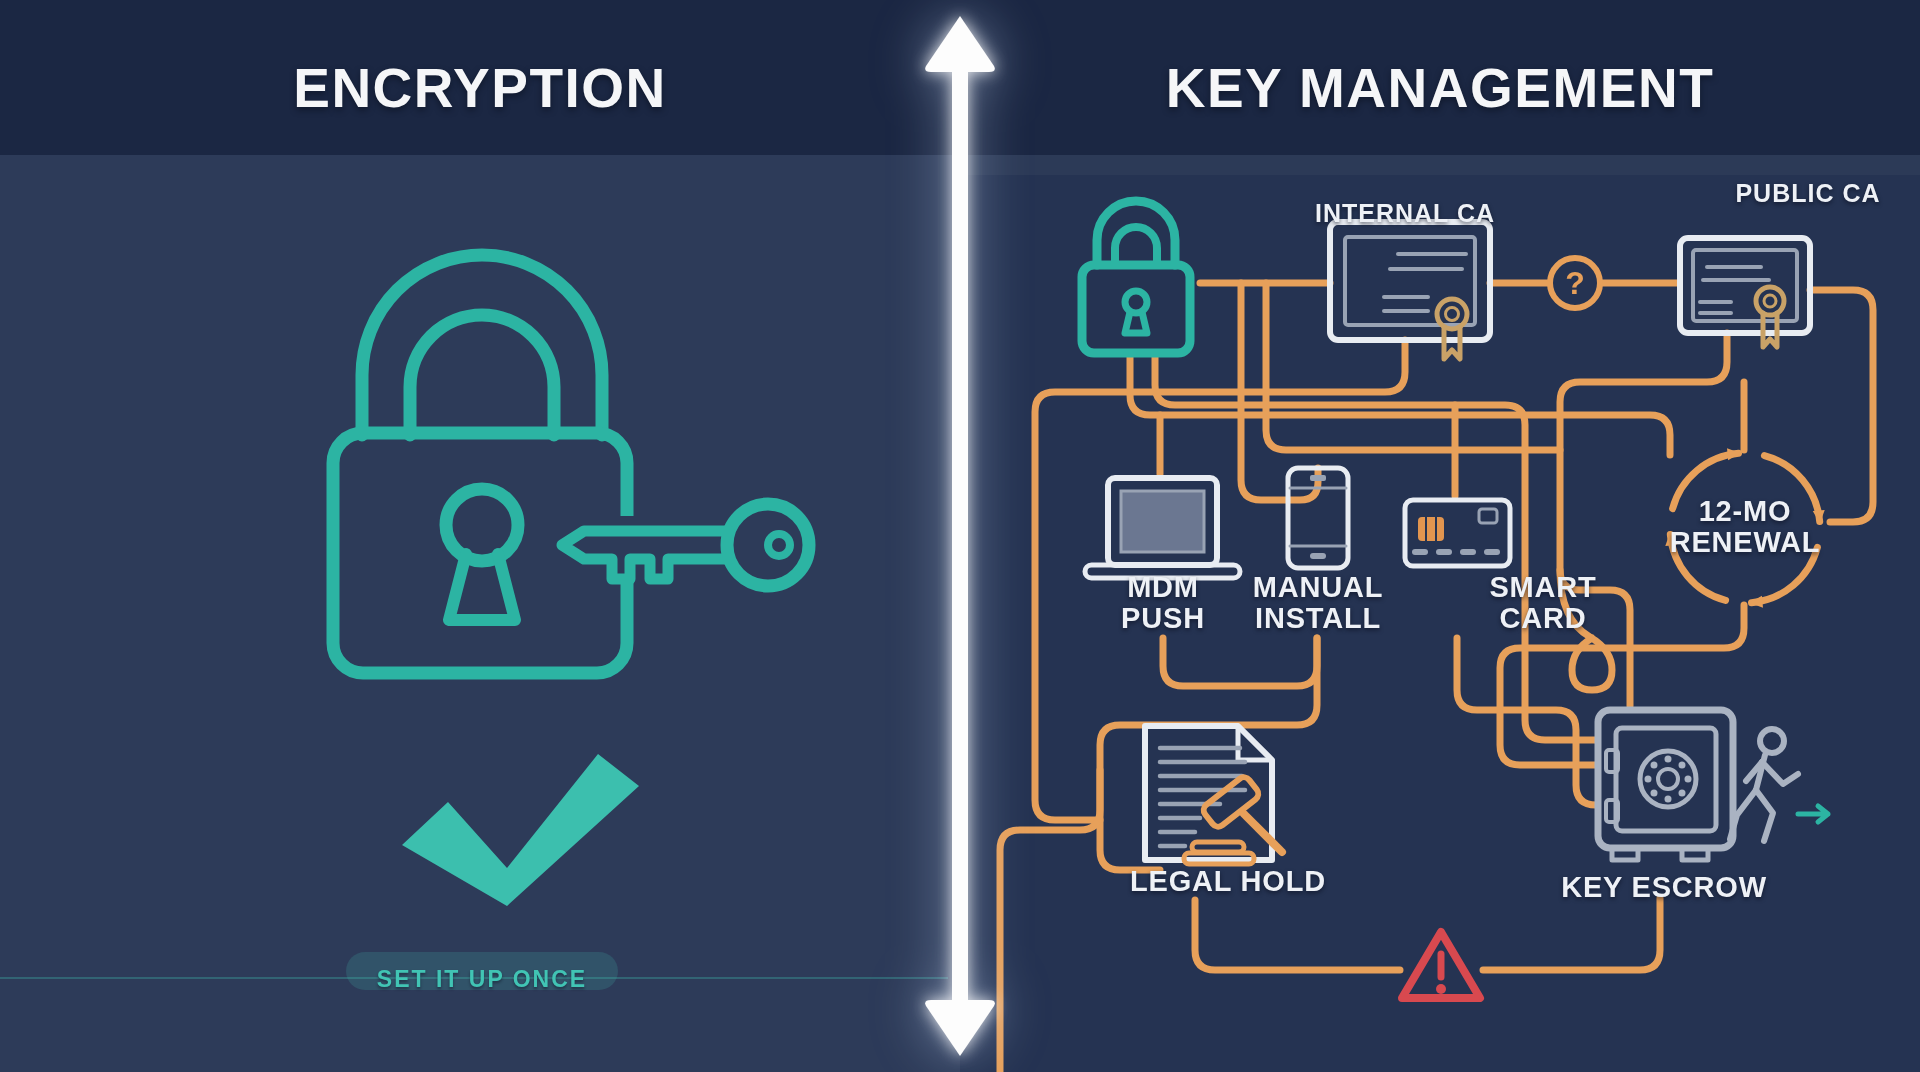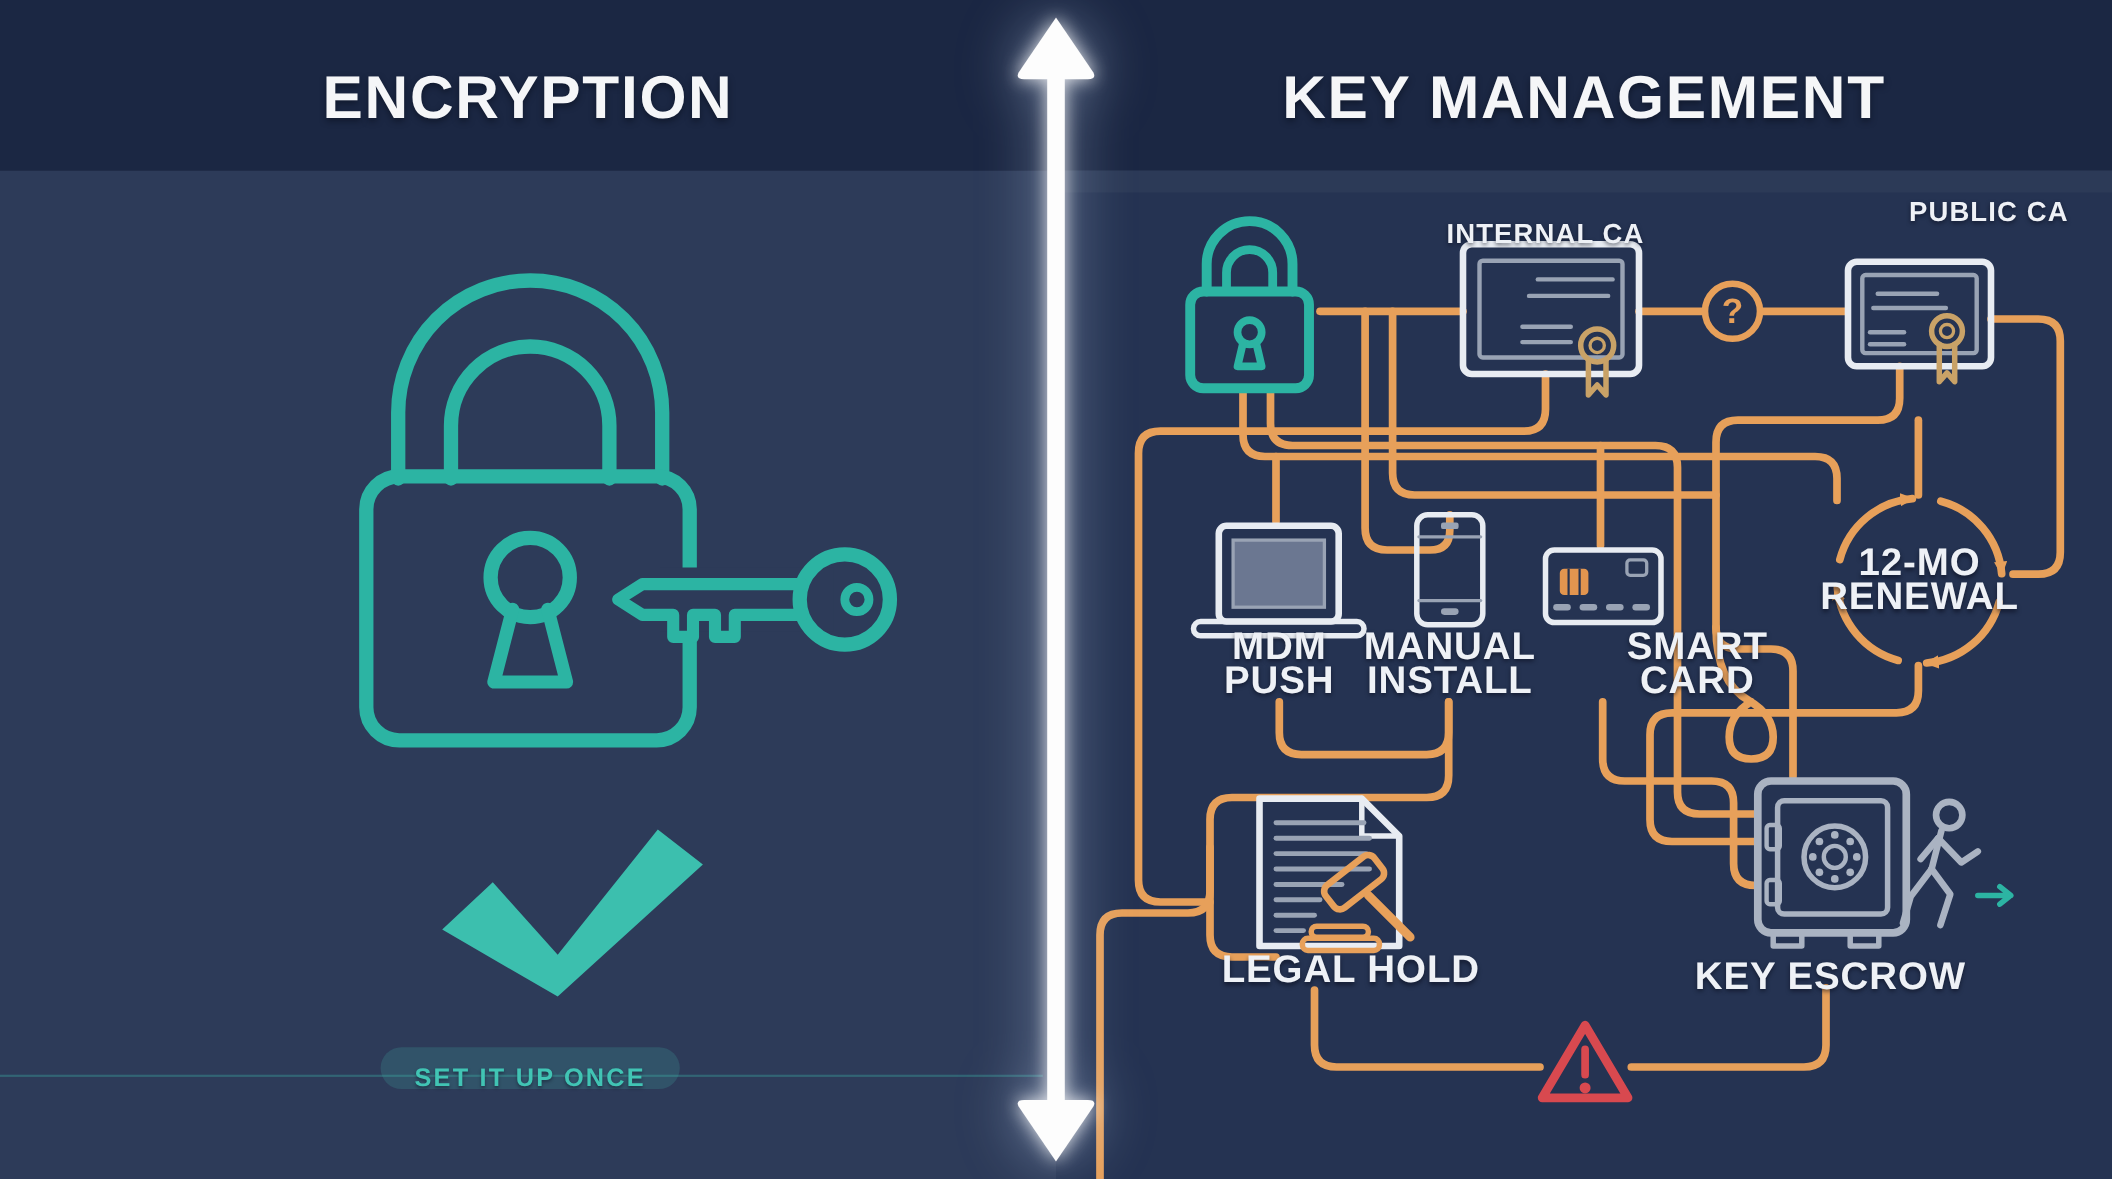--- a/index.html
+++ b/index.html
@@ -10,21 +10,21 @@
   .panel-left{position:absolute;left:0;top:155px;width:960px;height:917px;background:#2d3b59;}
   .panel-right{position:absolute;left:960px;top:155px;width:960px;height:917px;background:#253352;}
   .panel-right-band{position:absolute;left:960px;top:155px;width:960px;height:20px;background:#2c3a57;}
   
   .main-title{position:absolute;top:56px;transform:translateX(-50%);
     color:#f5f6f8;font-size:55px;font-weight:bold;letter-spacing:1.5px;white-space:nowrap;
     text-shadow:0 3px 6px rgba(8,12,26,.55);}
   .t-left{left:480px;} .t-right{left:1440px;}
   
   .icon-label{position:absolute;transform:translateX(-50%);color:#eef1f6;
-    font-size:35px;line-height:31px;font-weight:bold;letter-spacing:.8px;text-align:center;
+    font-size:29px;line-height:31px;font-weight:bold;letter-spacing:.8px;text-align:center;
     white-space:pre-line;text-shadow:0 2px 4px rgba(8,12,26,.6);}
   .ca-label{font-size:25px;letter-spacing:1px;}
   
   .q-badge{position:absolute;left:1547px;top:255px;width:56px;height:56px;border-radius:50%;
     border:6px solid #e7a05a;background:#253352;box-sizing:border-box;color:#e7a05a;
     font-size:32px;font-weight:bold;text-align:center;line-height:44px;}
   
   .teal-rule{position:absolute;left:0;top:977px;width:948px;height:2px;background:rgba(63,194,179,.30);}
   .pill-badge{position:absolute;left:346px;top:952px;width:272px;height:38px;border-radius:28px;
     background:rgba(64,178,168,.20);color:#41c4b4;font-size:23px;font-weight:bold;

